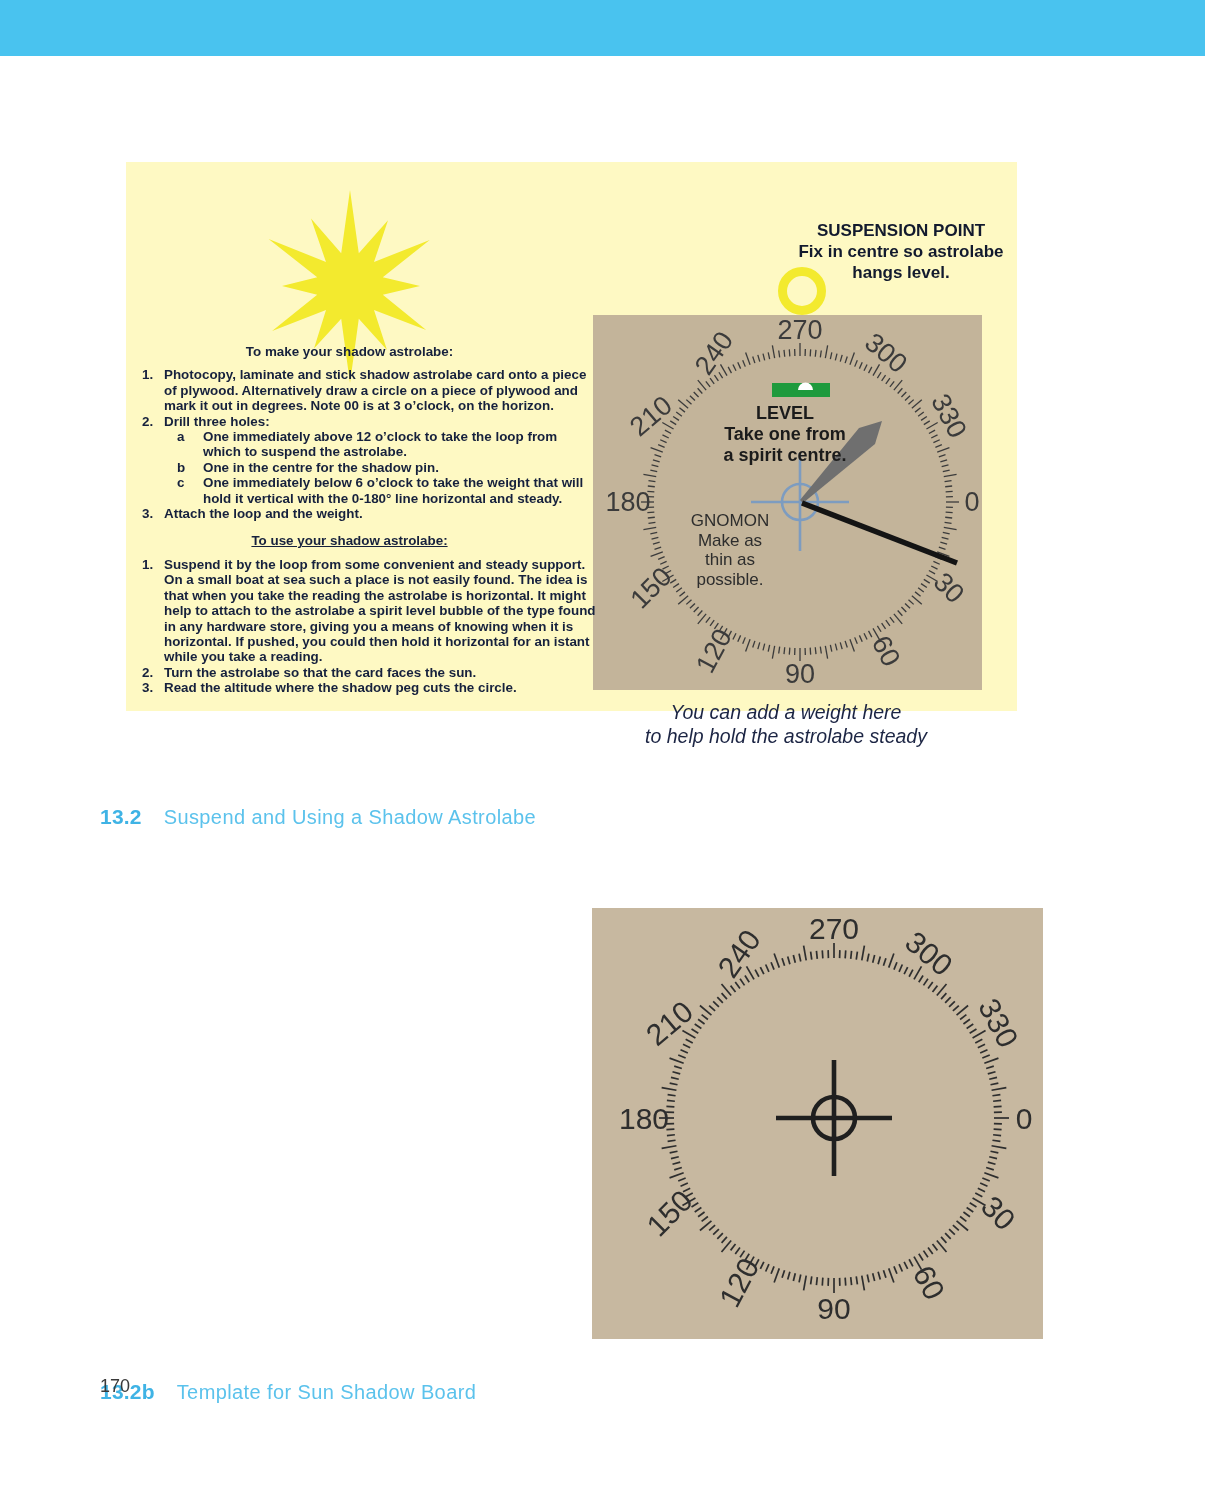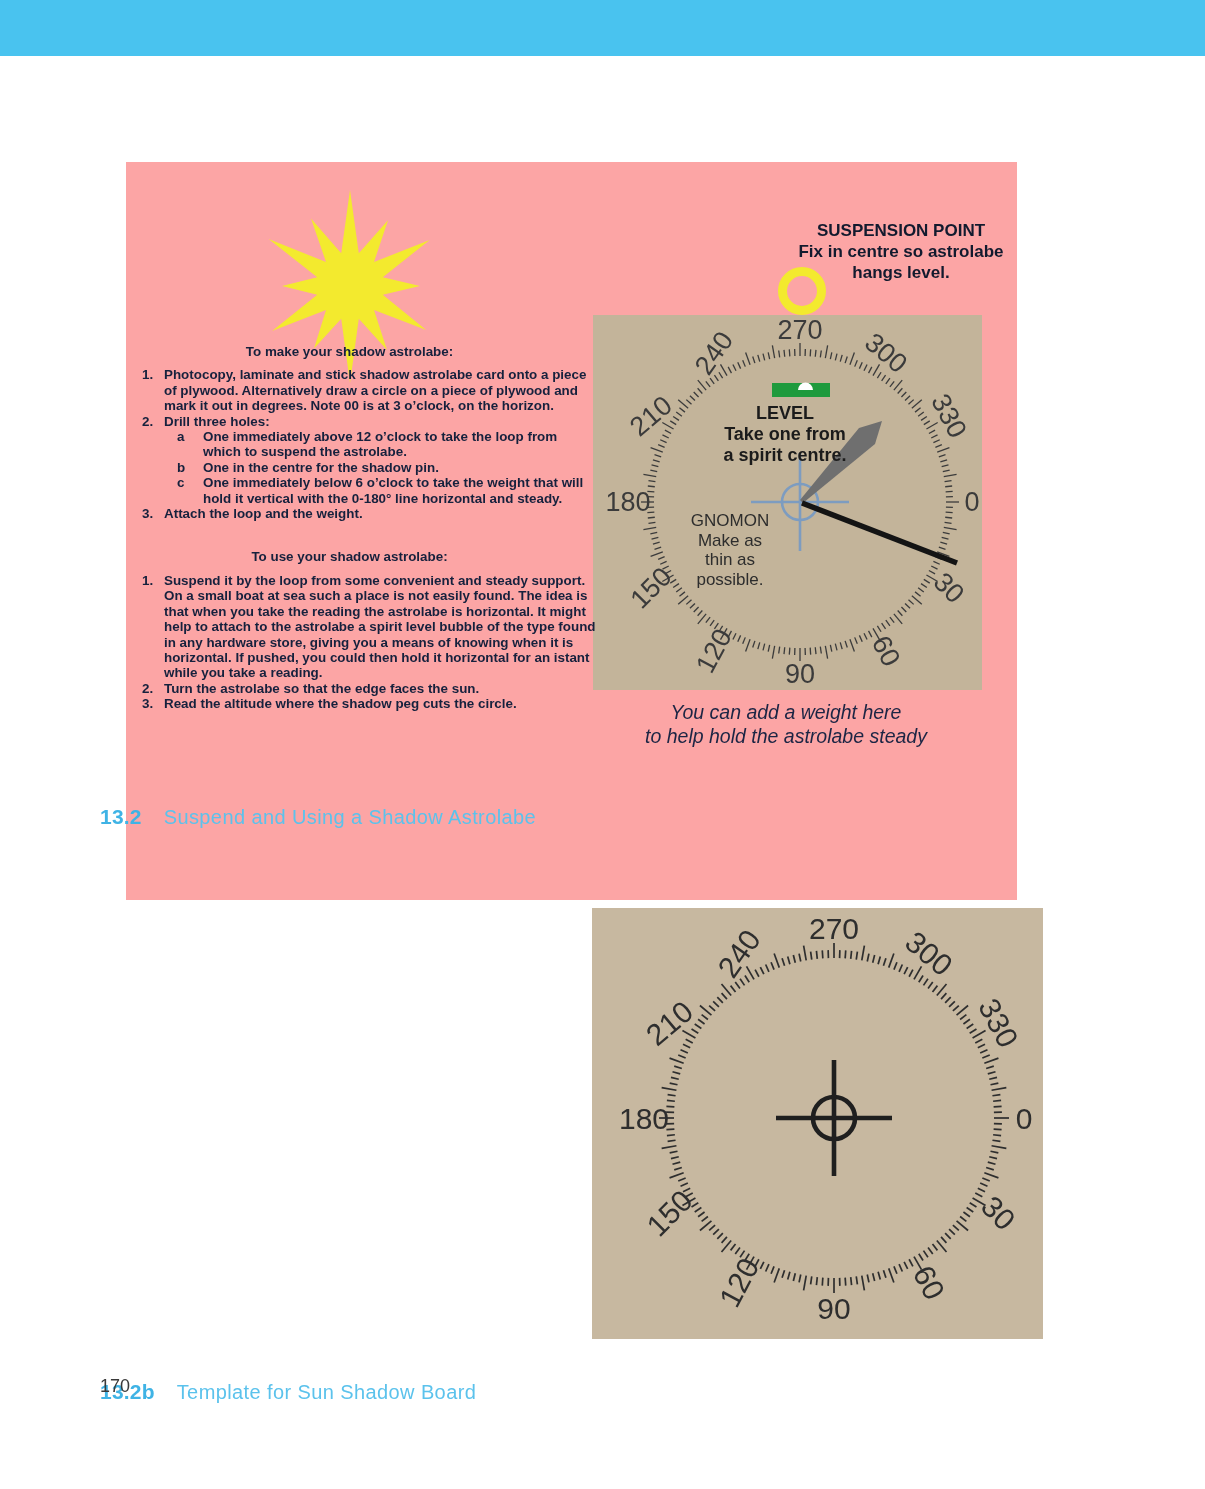--- a/index.html
+++ b/index.html
@@ -1,32 +1,32 @@
 <!DOCTYPE html>
 <html><head>
 <meta charset="utf-8">
 <style>
   html,body{margin:0;padding:0;}
   body{
     width:1205px;height:1489px;position:relative;background:#ffffff;
     font-family:"Liberation Sans", sans-serif;overflow:hidden;
   }
   .topbar{position:absolute;left:0;top:0;width:1205px;height:56px;background:#49c3ef;}
-  .panel{position:absolute;left:126px;top:162px;width:891px;height:738px;background:#fca5a5;}
+  .panel{position:absolute;left:126px;top:162px;width:891px;height:549px;background:#fef9c3;}
   .sun-svg{position:absolute;left:118px;top:18px;width:212px;height:212px;}
   .suspension-note{
     position:absolute;left:555px;top:58px;width:440px;text-align:center;
     color:#121a2e;font-weight:bold;font-size:17px;line-height:21px;
   }
   .instructions{
     position:absolute;left:16px;top:182px;width:455px;
     color:#16213d;font-weight:bold;font-size:13.4px;line-height:15.4px;
   }
   .section-title{text-align:center;margin:0 60px 8px 20px;}
-  .section-title.second{margin-top:28px;}
+  .section-title.second{margin-top:12px;text-decoration:underline;}
   .li{display:flex;}
   .li .num{width:22px;flex:none;}
   .li .txt{flex:1;}
   .subli{display:flex;margin-left:35px;}
   .subli .letter{width:26px;flex:none;}
   .subli .txt{flex:1;}
   .square{position:absolute;background:#c3b49a;}
   .square1{left:467px;top:153px;width:389px;height:375px;}
   .square2{position:absolute;left:592px;top:908px;width:451px;height:431px;background:#c7b8a0;}
   .dial-svg{position:absolute;left:0;top:0;width:100%;height:100%;}
@@ -323,21 +323,21 @@
         </div>
       </div>
     <div class="section-title second">To use your shadow astrolabe:</div>
     <div id="use-list">
         <div class="li">
           <div class="num">1.</div>
           <div class="txt">Suspend it by the loop from some convenient and steady support. On a small boat at sea such a place is not easily found. The idea is that when you take the reading the astrolabe is horizontal. It might help to attach to the astrolabe a spirit level bubble of the type found in any hardware store, giving you a means of knowing when it is horizontal. If pushed, you could then hold it horizontal for an istant while you take a reading.</div>
         </div>
         <div class="li">
           <div class="num">2.</div>
-          <div class="txt">Turn the astrolabe so that the edge faces the sun.</div>
+          <div class="txt">Turn the astrolabe so that the card faces the sun.</div>
         </div>
         <div class="li">
           <div class="num">3.</div>
           <div class="txt">Read the altitude where the shadow peg cuts the circle.</div>
         </div>
       </div>
   </div>
 
   <div class="weight-note">
     <div>You can add a weight here</div>

